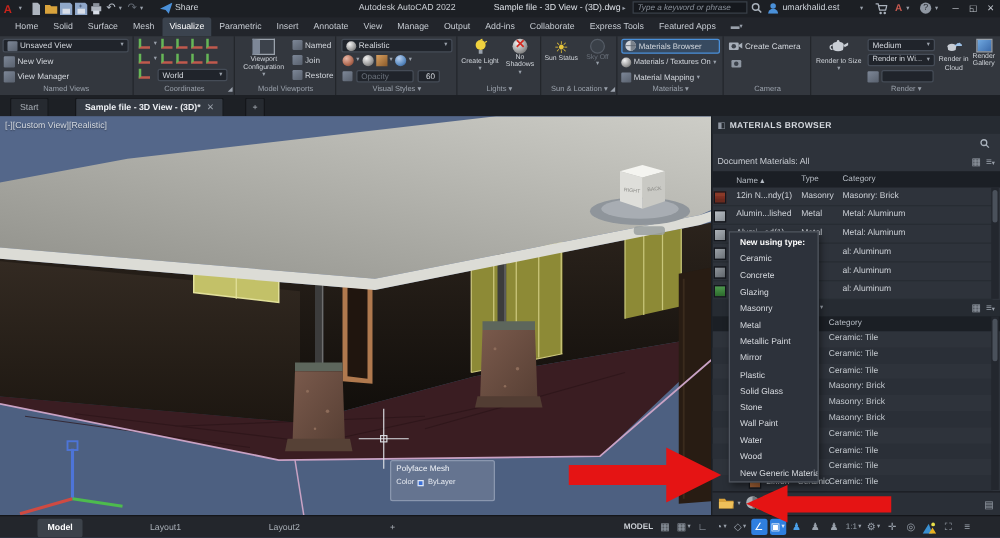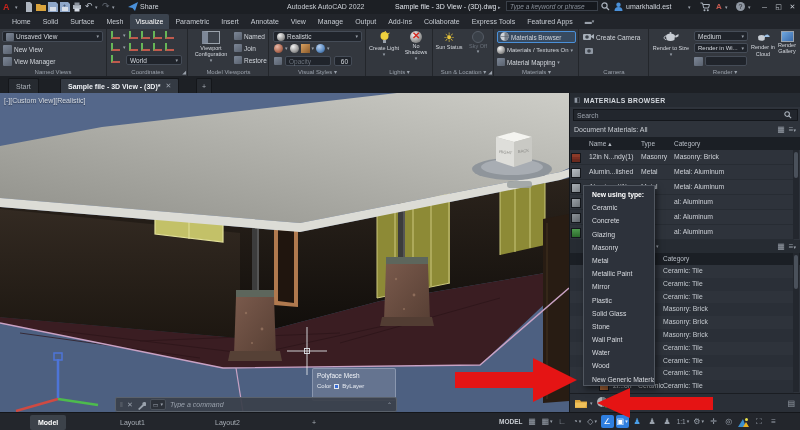--- a/index.html
+++ b/index.html
@@ -486,40 +486,26 @@
 
   <div class="tooltip">
     <div class="tt-title">Polyface Mesh</div>
     <div class="tt-row">
       <span>Color</span>
       <span class="swatch"></span>
       <span>ByLayer</span>
     </div>
   </div>
 
-  <div class="cmdbar">
-    <span class="cmd-ico" style="color:#6a7078;">‖</span>
-    <span class="cmd-ico">✕</span>
-    <span><svg width="9" height="9" viewBox="0 0 9 9">
-          <path d="M1 8 L5.5 3.5 a2 2 0 1 1 1.4 1.4 L2.4 9 z" fill="#9aa2ad"></path>
-        </svg></span>
-    <span style="background:#2c3139;border:1px solid #4a515b;border-radius:2px;padding:0 2px;display:flex;align-items:center;gap:2px;height:11px;">
-        <span style="color:#9aa2ad;font-size:6px;">▭</span>
-        <span class="caret">▾</span>
-      </span>
-    <input placeholder="Type a command" style="">
-    <span class="cmd-ico" style="font-size:6px;">⌃</span>
-  </div>
 
   <div class="palette">
     <div class="pal-title">
       <span style="color:#8f97a2;font-weight:normal;">◧</span>
       <span>MATERIALS BROWSER</span>
     </div>
-    <input class="pal-search" placeholder="Search" style="">
     <span class="abs" style="left:214px;top:18px;"><svg width="8" height="8" viewBox="0 0 9 9">
           <circle cx="3.5" cy="3.5" r="2.6" fill="none" stroke="#aab2bc" stroke-width="1.2"></circle>
           <line x1="5.5" y1="5.5" x2="8" y2="8" stroke="#aab2bc" stroke-width="1.2"></line>
         </svg></span>
 
     <div class="pal-docbar">
       <span>Document Materials: All</span>
       <span style="margin-left:auto;color:#9aa1ab;font-size:8px;">▦</span>
       <span style="margin-left:4px;color:#9aa1ab;font-size:8px;">≡<span class="caret">▾</span></span>
     </div>

